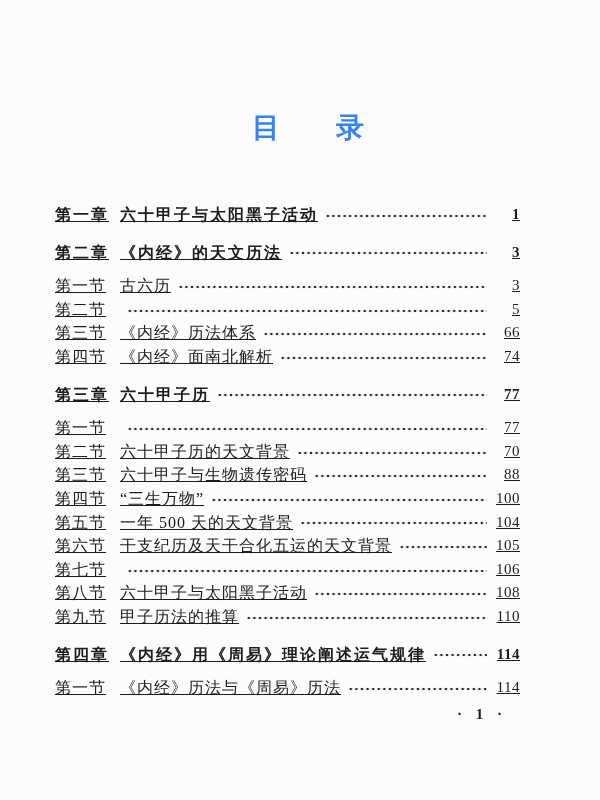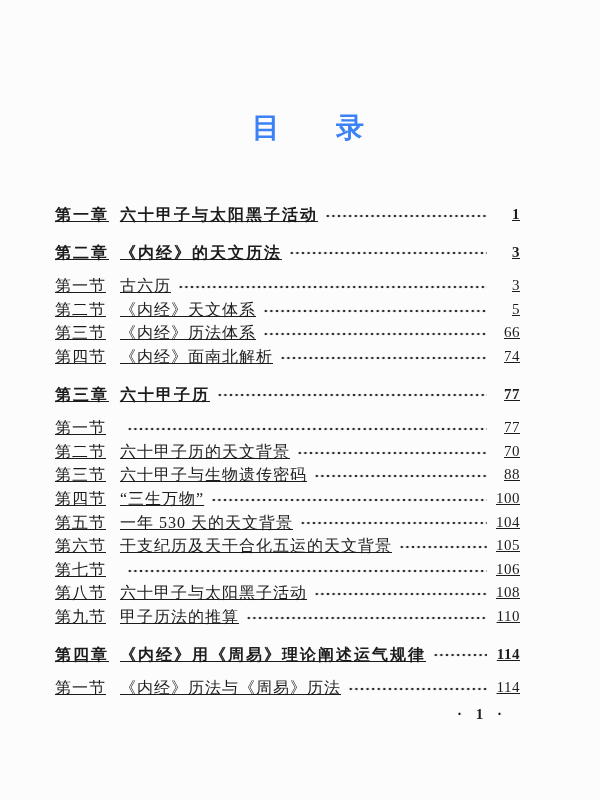--- a/index.html
+++ b/index.html
@@ -120,21 +120,20 @@
         <span class="pagenum">3</span>
       </div>
       <div class="row section">
         <span class="label">第一节</span>
         <span class="entry-title">古六历</span>
         <span class="dots"></span>
         <span class="pagenum">3</span>
       </div>
       <div class="row section">
         <span class="label">第二节</span>
-        <span class="entry-title">《内经》天文体系</span>
         <span class="dots"></span>
         <span class="pagenum">5</span>
       </div>
       <div class="row section">
         <span class="label">第三节</span>
         <span class="entry-title">《内经》历法体系</span>
         <span class="dots"></span>
         <span class="pagenum">66</span>
       </div>
       <div class="row section">
@@ -167,21 +166,21 @@
         <span class="pagenum">88</span>
       </div>
       <div class="row section">
         <span class="label">第四节</span>
         <span class="entry-title">“三生万物”</span>
         <span class="dots"></span>
         <span class="pagenum">100</span>
       </div>
       <div class="row section">
         <span class="label">第五节</span>
-        <span class="entry-title">一年 530 天的天文背景</span>
+        <span class="entry-title">一年 500 天的天文背景</span>
         <span class="dots"></span>
         <span class="pagenum">104</span>
       </div>
       <div class="row section">
         <span class="label">第六节</span>
         <span class="entry-title">干支纪历及天干合化五运的天文背景</span>
         <span class="dots"></span>
         <span class="pagenum">105</span>
       </div>
       <div class="row section">

